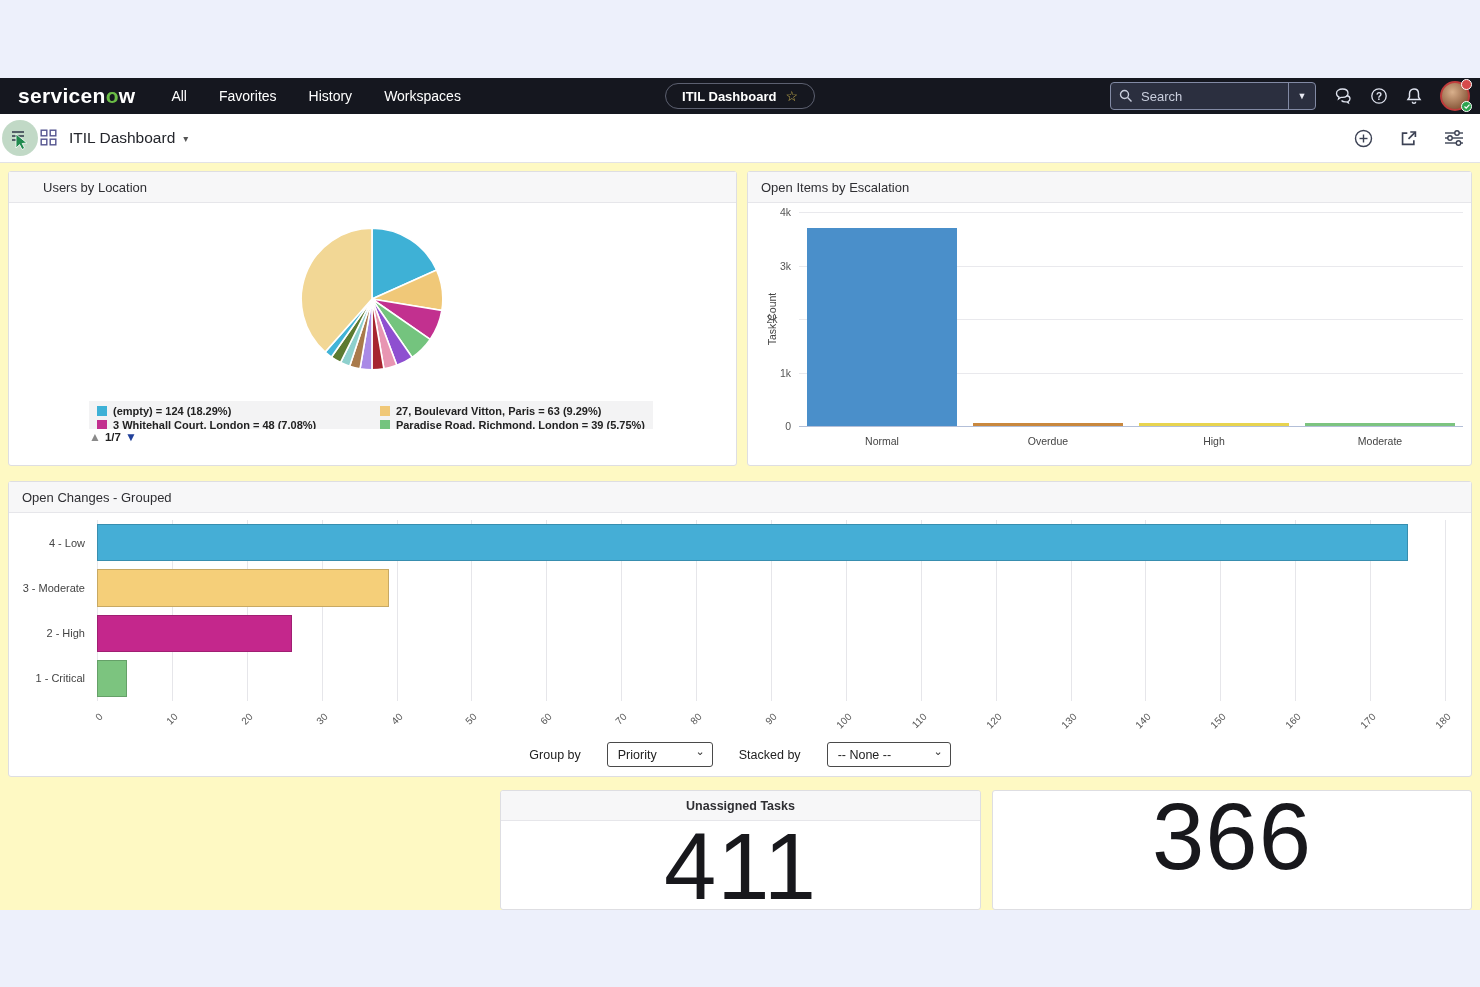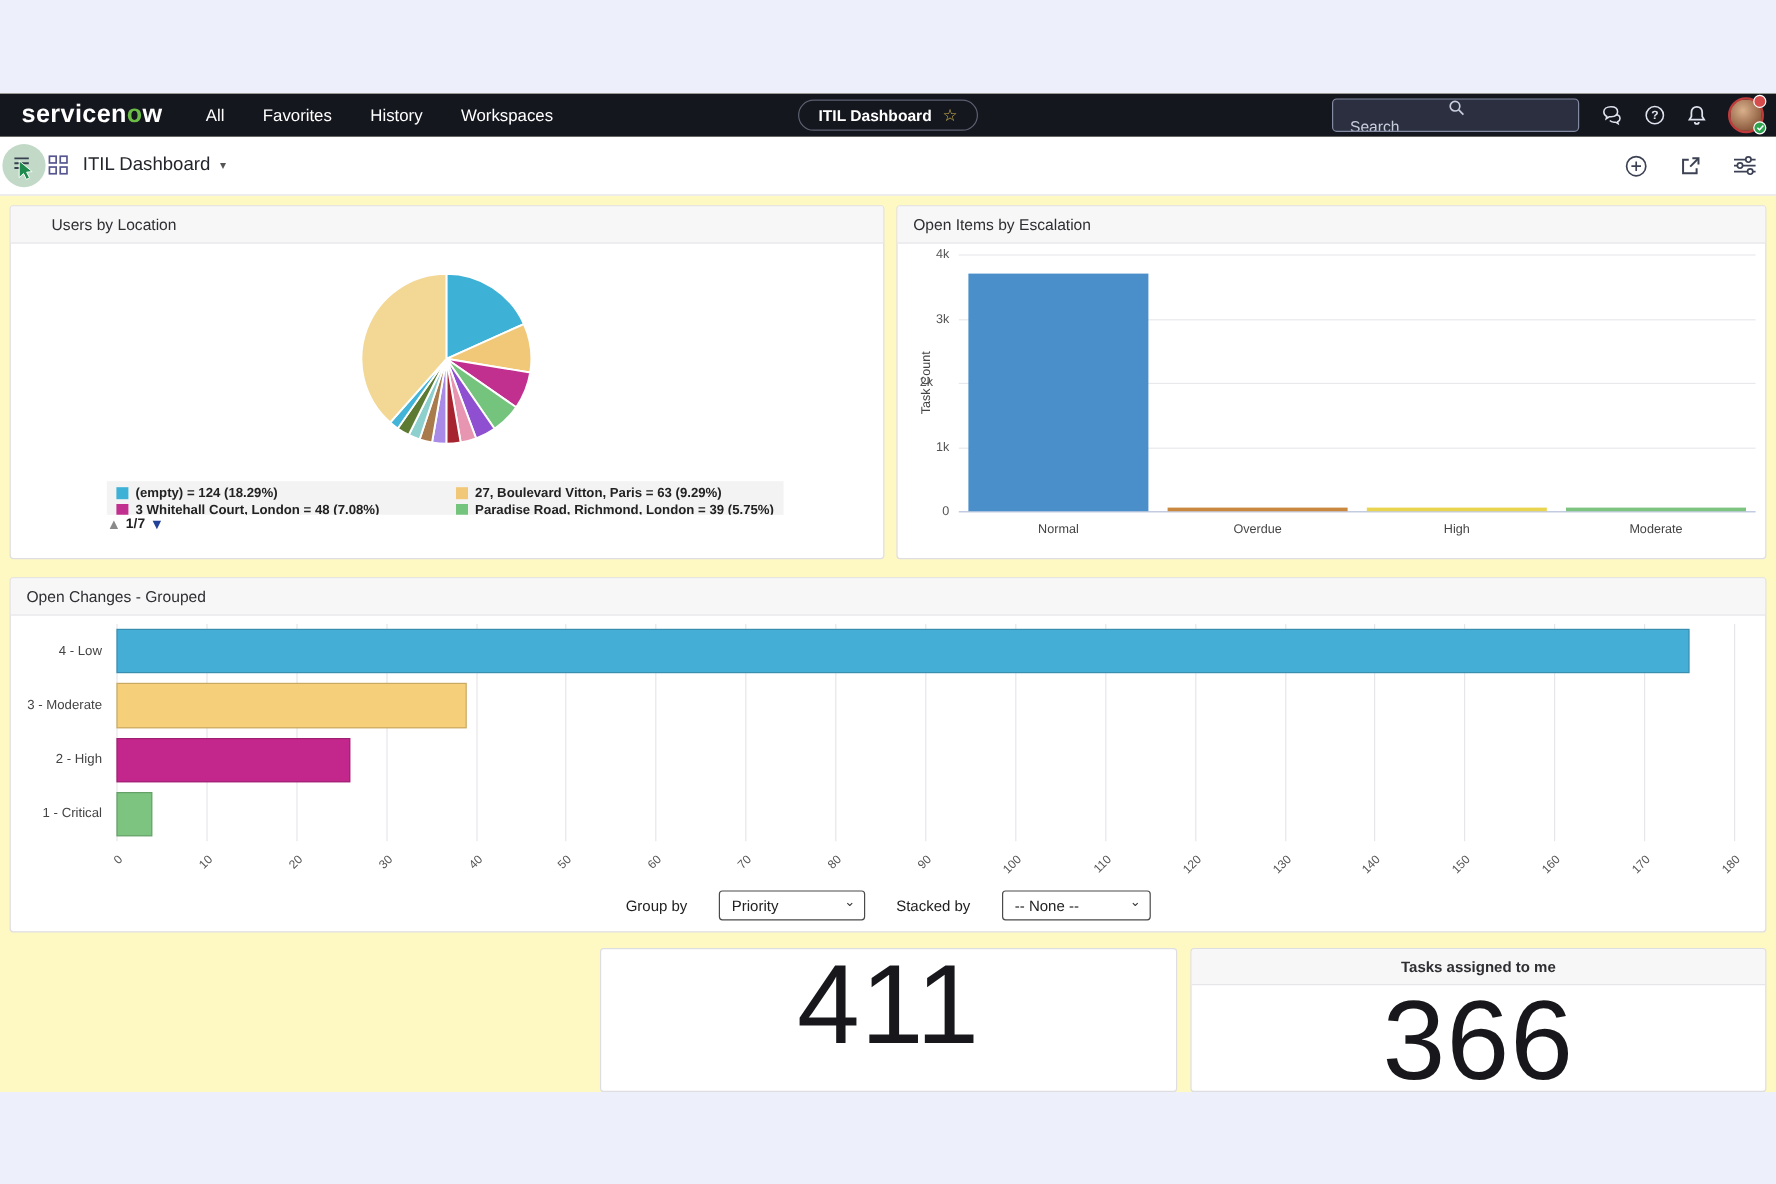--- a/index.html
+++ b/index.html
@@ -8,21 +8,21 @@
 
   
   .topnav{position:relative;height:36px;background:#15171f;display:flex;align-items:center;color:#fff;}
   .logo{margin-left:18px;font-size:21px;font-weight:bold;letter-spacing:.3px;white-space:nowrap;}
   .logo .logo-o{color:#6bbd46;}
   .menu{display:flex;gap:32px;margin-left:36px;font-size:14px;}
   .menu-item{cursor:pointer;}
   .pill{position:absolute;left:50%;transform:translateX(-50%);border:1px solid #5c6070;border-radius:15px;padding:4px 16px;font-size:13px;font-weight:bold;display:flex;gap:9px;align-items:center;}
   .pill-star{color:#cdb44e;font-size:14px;font-weight:normal;}
   .nav-right{position:absolute;right:10px;top:0;height:36px;display:flex;align-items:center;gap:17px;}
-  .searchbox{width:204px;height:26px;background:#2b2f3f;border:1px solid #828aa4;border-radius:4px;display:flex;align-items:center;overflow:hidden;flex-direction:column;}
+  .searchbox{width:204px;height:26px;background:#2b2f3f;border:1px solid #828aa4;border-radius:4px;display:flex;align-items:center;overflow:hidden;}
   .s-icon{margin:0 6px 0 8px;display:flex;}
   .s-input{flex:1;background:transparent;border:none;outline:none;color:#dfe3ee;font-size:13px;font-family:"Liberation Sans",sans-serif;min-width:0;}
   .s-input::placeholder{color:#c9cedd;}
   .s-caret{width:26px;align-self:stretch;border-left:1px solid #828aa4;display:flex;align-items:center;justify-content:center;font-size:9px;color:#e8eaf2;cursor:pointer;}
   .nav-ic{display:flex;cursor:pointer;}
   .avatar{position:relative;width:26px;height:26px;border-radius:50%;border:2px solid #c03c3c;background:radial-gradient(circle at 40% 35%, #d9b08c, #8a5a3c 75%);cursor:pointer;}
   .badge-top{position:absolute;right:-4px;top:-4px;width:9px;height:9px;border-radius:50%;background:#d64b4b;border:1.5px solid #fff;}
   .badge-bot{position:absolute;right:-4px;bottom:-3px;width:9px;height:9px;border-radius:50%;background:#2ea44f;border:1.5px solid #fff;display:flex;align-items:center;justify-content:center;}
 
   
@@ -312,35 +312,35 @@
         <div class="chg-bar" style="top: 139.75px; height: 37.25px; left: 0px; width: 29.9556px; background: rgb(124, 196, 127);"></div>
       </div>
     <div id="chg-cats" style="position: absolute; left: 0px; top: 0px; width: 84px; height: 100%;">
         <span class="chg-cat" style="position: absolute; top: 54.625px;">4 - Low</span>
         <span class="chg-cat" style="position: absolute; top: 99.875px;">3 - Moderate</span>
         <span class="chg-cat" style="position: absolute; top: 145.125px;">2 - High</span>
         <span class="chg-cat" style="position: absolute; top: 190.375px;">1 - Critical</span>
       </div>
     <div class="chg-controls">
       <span>Group by</span>
-      <div class="select" style="width:122px">
+      <div class="select" style="width:106px">
         <span>Priority</span>
         <span class="sel-caret">⌄</span>
       </div>
       <span>Stacked by</span>
       <div class="select" style="width:124px">
         <span>-- None --</span>
         <span class="sel-caret">⌄</span>
       </div>
     </div>
   </section>
 
   <section class="card" id="card-1">
+    <div class="card-header">
+        <span>Unassigned Tasks</span>
+      </div>
     <div class="card-value">411</div>
   </section>
   <section class="card" id="card-2">
-    <div class="card-header">
-        <span>Tasks assigned to me</span>
-      </div>
     <div class="card-value">366</div>
   </section>
 
 </div>
 
 </body></html>

